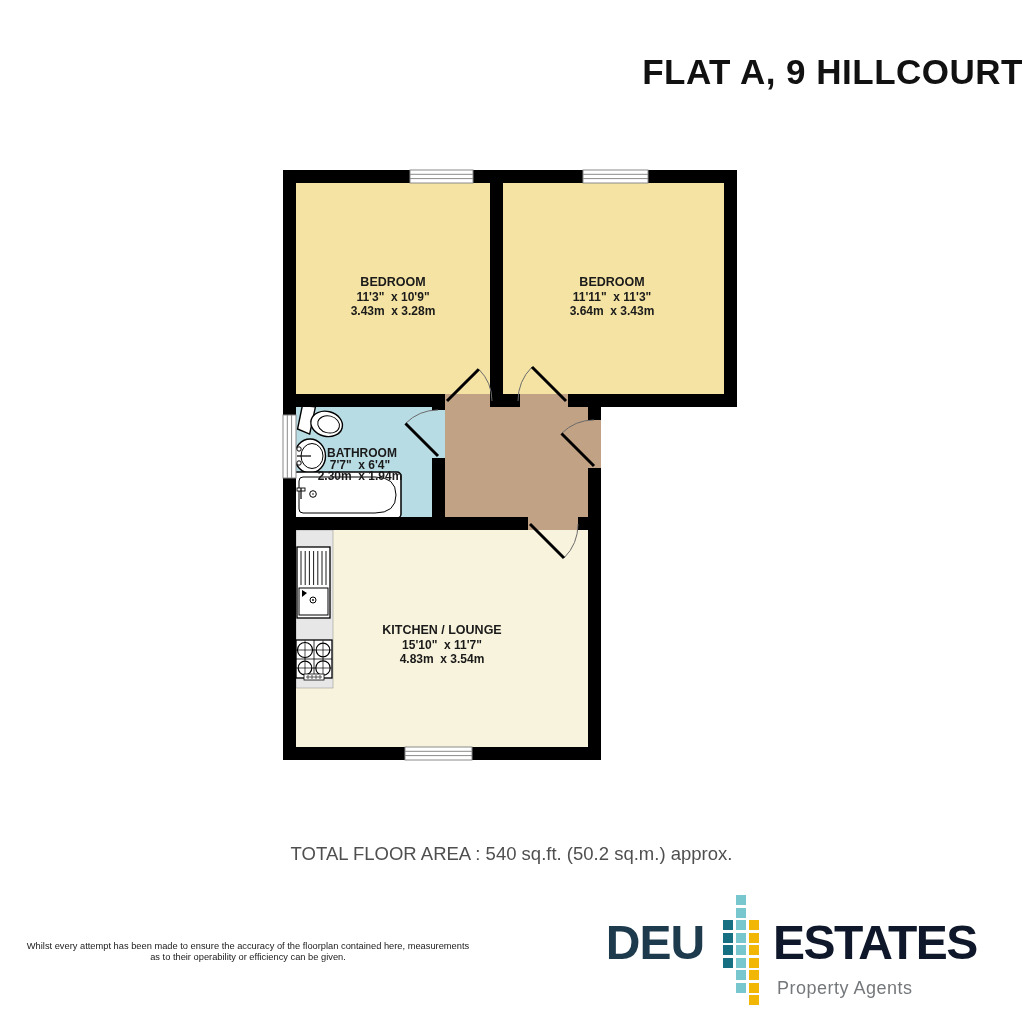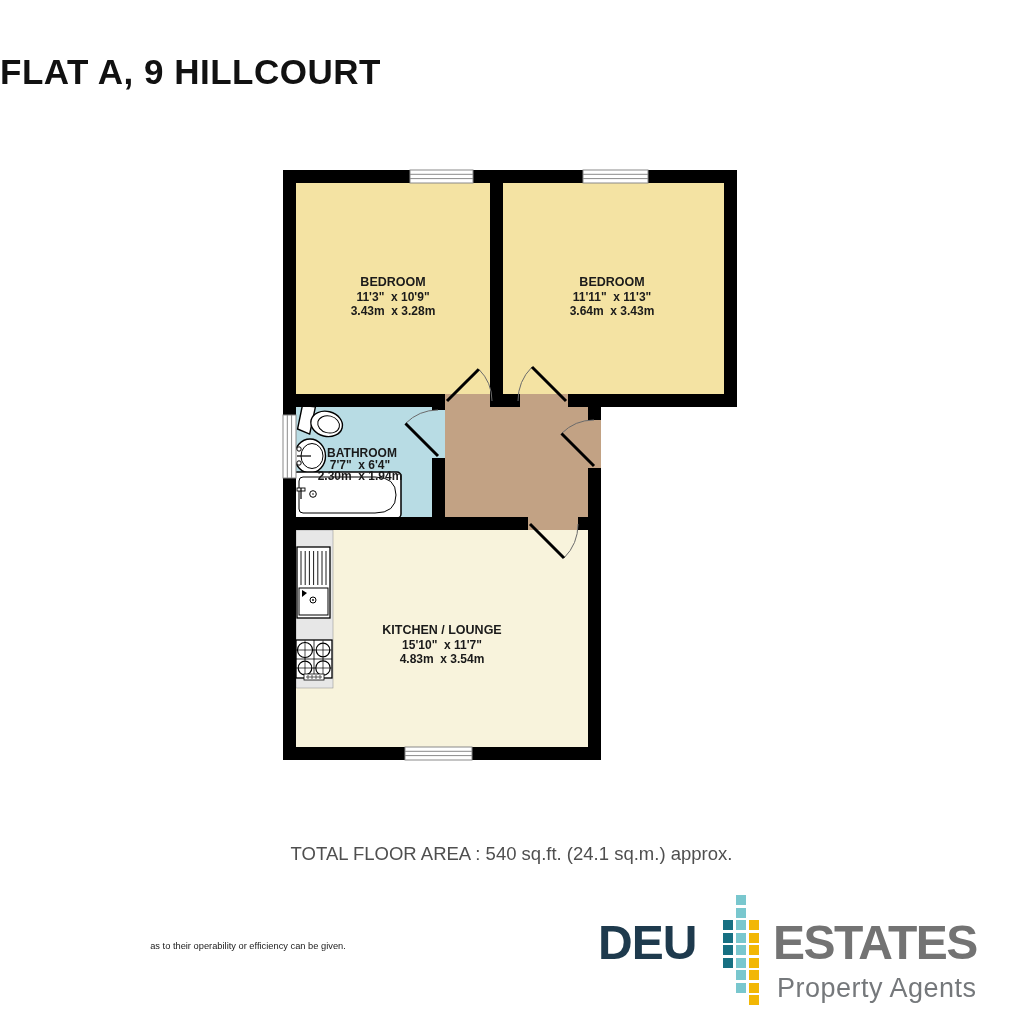--- a/index.html
+++ b/index.html
@@ -3,45 +3,45 @@
 <meta charset="utf-8">
 <style>
   html,body{margin:0;padding:0;}
   body{
     width:1023px;height:1023px;position:relative;overflow:hidden;
     background:#ffffff;
     font-family:"Liberation Sans", sans-serif;
   }
   .page-title{
     position:absolute;top:52px;left:0;width:1023px;
-    text-align:left;font-size:35px;font-weight:bold;color:#111;
+    text-align:right;font-size:35px;font-weight:bold;color:#111;
     letter-spacing:0.5px;
   }
   svg text{white-space:pre;}
   .room-name{font-size:12.5px;font-weight:bold;fill:#1a1a1a;}
   .room-dim{font-size:12px;font-weight:bold;fill:#1a1a1a;}
   .total-area{
     position:absolute;top:843px;left:0;width:1023px;
     text-align:center;font-size:18.5px;color:#4f4f4f;
   }
   .disclaimer{
     position:absolute;top:941px;left:8px;width:480px;
     text-align:center;font-size:9.3px;line-height:10.8px;color:#1a1a1a;
   }
   .logo-deu{
     position:absolute;top:919px;left:598px;width:114px;height:50px;
-    text-align:left;font-size:48px;font-weight:bold;line-height:48px;
+    text-align:center;font-size:48px;font-weight:bold;line-height:48px;
     letter-spacing:-1px;
   }
   .logo-estates{
     position:absolute;top:919px;left:773px;font-size:48px;font-weight:bold;
     line-height:48px;letter-spacing:-1.5px;
   }
   .logo-tagline{
-    position:absolute;top:974px;left:777px;font-size:27px;line-height:28px;
+    position:absolute;top:974px;left:777px;font-size:18px;line-height:28px;
     letter-spacing:0.5px;
   }
   .logo-square{position:absolute;width:10px;height:10px;}
 </style>
 </head>
 <body>
 
 <div class="page-title">FLAT A, 9 HILLCOURT</div>
 
 <svg width="1023" height="1023" viewBox="0 0 1023 1023" style="position:absolute;top:0;left:0;">
@@ -204,23 +204,24 @@
     <text class="room-name" x="362" y="457" style="font-size:12px">BATHROOM</text>
     <text class="room-dim" x="360" y="469">7'7"  x 6'4"</text>
     <text class="room-dim" x="360" y="480">2.30m  x 1.94m</text>
 
     <text class="room-name" x="442" y="634">KITCHEN / LOUNGE</text>
     <text class="room-dim" x="442" y="649">15'10"  x 11'7"</text>
     <text class="room-dim" x="442" y="663">4.83m  x 3.54m</text>
   </g>
 </svg>
 
-<div class="total-area">TOTAL FLOOR AREA : 540 sq.ft. (24.1 sq.m.) approx.</div>
+<div class="total-area">TOTAL FLOOR AREA : 540 sq.ft. (50.2 sq.m.) approx.</div>
 
 <div class="disclaimer">
+  <div>Whilst every attempt has been made to ensure the accuracy of the floorplan contained here, measurements</div>
   <div>as to their operability or efficiency can be given.</div>
 </div>
 
 <div>
   <div class="logo-deu" style="color: rgb(30, 58, 77);">DEU</div>
   <div id="logo-squares">
       <div class="logo-square" style="left: 723px; top: 920px; background: rgb(23, 112, 130);"></div>
       <div class="logo-square" style="left: 723px; top: 932.5px; background: rgb(23, 112, 130);"></div>
       <div class="logo-square" style="left: 723px; top: 945px; background: rgb(23, 112, 130);"></div>
       <div class="logo-square" style="left: 723px; top: 957.5px; background: rgb(23, 112, 130);"></div>
@@ -233,15 +234,15 @@
       <div class="logo-square" style="left: 736px; top: 970px; background: rgb(121, 199, 206);"></div>
       <div class="logo-square" style="left: 736px; top: 982.5px; background: rgb(121, 199, 206);"></div>
       <div class="logo-square" style="left: 749px; top: 920px; background: rgb(242, 183, 5);"></div>
       <div class="logo-square" style="left: 749px; top: 932.5px; background: rgb(242, 183, 5);"></div>
       <div class="logo-square" style="left: 749px; top: 945px; background: rgb(242, 183, 5);"></div>
       <div class="logo-square" style="left: 749px; top: 957.5px; background: rgb(242, 183, 5);"></div>
       <div class="logo-square" style="left: 749px; top: 970px; background: rgb(242, 183, 5);"></div>
       <div class="logo-square" style="left: 749px; top: 982.5px; background: rgb(242, 183, 5);"></div>
       <div class="logo-square" style="left: 749px; top: 995px; background: rgb(242, 183, 5);"></div>
     </div>
-  <div class="logo-estates" style="color: #737373;">ESTATES</div>
+  <div class="logo-estates" style="color: #0f172a;">ESTATES</div>
   <div class="logo-tagline" style="color: rgb(117, 120, 123);">Property Agents</div>
 </div>
 
 </body></html>

